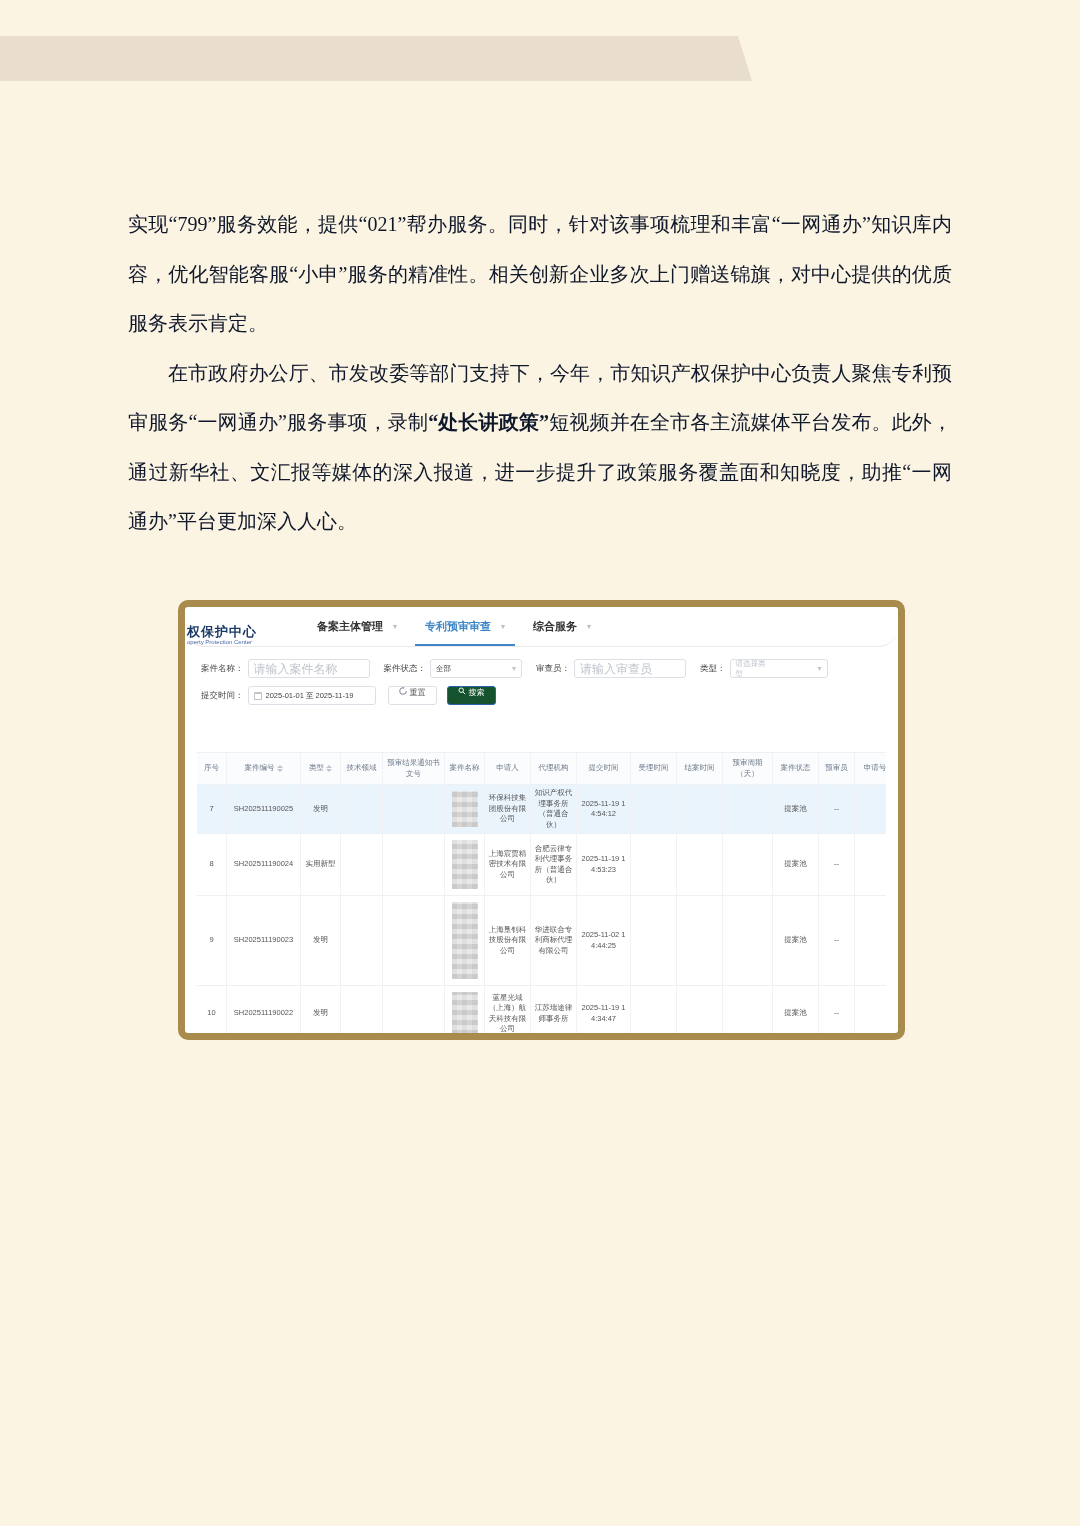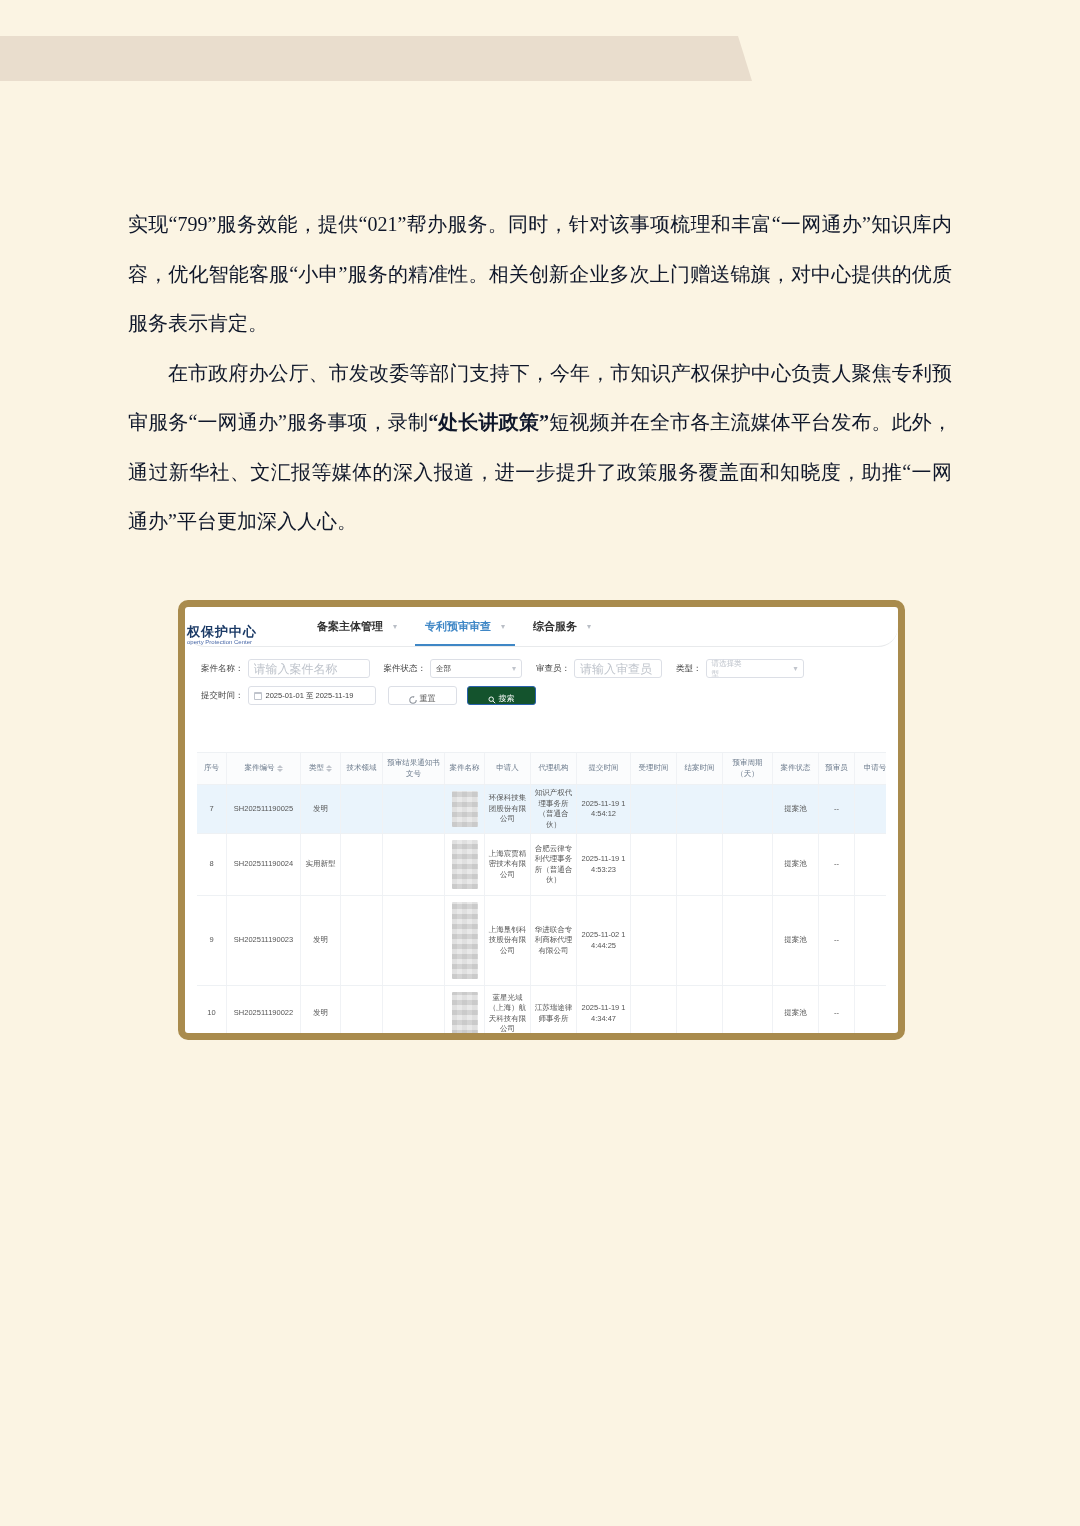--- a/index.html
+++ b/index.html
@@ -46,25 +46,25 @@
   .frow { display:flex; align-items:center; margin-bottom:8px; }
   .flabel { font-size:8.5px; color:#444; margin-right:4px; white-space:nowrap; }
   .fctl { height:19px; border:1px solid #dcdfe6; border-radius:3px; background:#fff;
           display:flex; align-items:center; font-size:7.5px; color:#444; padding:0 5px; }
   .fctl input { border:none; outline:none; width:100%; font-size:12px; color:#444;
                 font-family:"Liberation Sans",sans-serif; background:transparent; }
   .fctl input::placeholder { color:#bfc4cc; }
   .fctl .ph { color:#bfc4cc; }
   .fctl .sel-caret { margin-left:auto; color:#c0c4cc; font-size:8px; }
   .w-name{width:122px; margin-right:14px;} .w-status{width:92px; margin-right:14px;}
-  .w-exam{width:88px; margin-right:14px;} .w-type{width:98px;gap:45px;}
+  .w-exam{width:112px; margin-right:14px;} .w-type{width:98px;gap:45px;}
   .w-date{width:128px; margin-right:12px;}
   .cal-icon { width:8px; height:8px; border:1px solid #c0c4cc; border-top:2.5px solid #c0c4cc;
               border-radius:1px; margin-right:4px; flex:0 0 auto; }
-  .btn { height:19px; border-radius:3px; display:flex; align-items:flex-end; padding:0 20px;
+  .btn { height:19px; border-radius:3px; display:flex; align-items:flex-start; padding:0 10px;
          font-size:8px; cursor:pointer; }
   .btn-reset { border:1px solid #dcdfe6; background:#fff; color:#555; margin-right:10px; }
   .btn-search { background:#14532d; color:#fff; border:1px solid #2a62ae; }
   .btn svg { margin-right:3px; }
 
   
   .tblwrap { margin:4px 12px 0; overflow:hidden; width:689px; }
   .tbl { width:700px;margin-top:27px; }
   .trow { display:flex; border-bottom:1px solid #eef1f4; align-items:stretch; }
   .tcell { border-right:1px solid #f0f2f5; padding:3px 2px; font-size:7.5px; line-height:10.5px;

